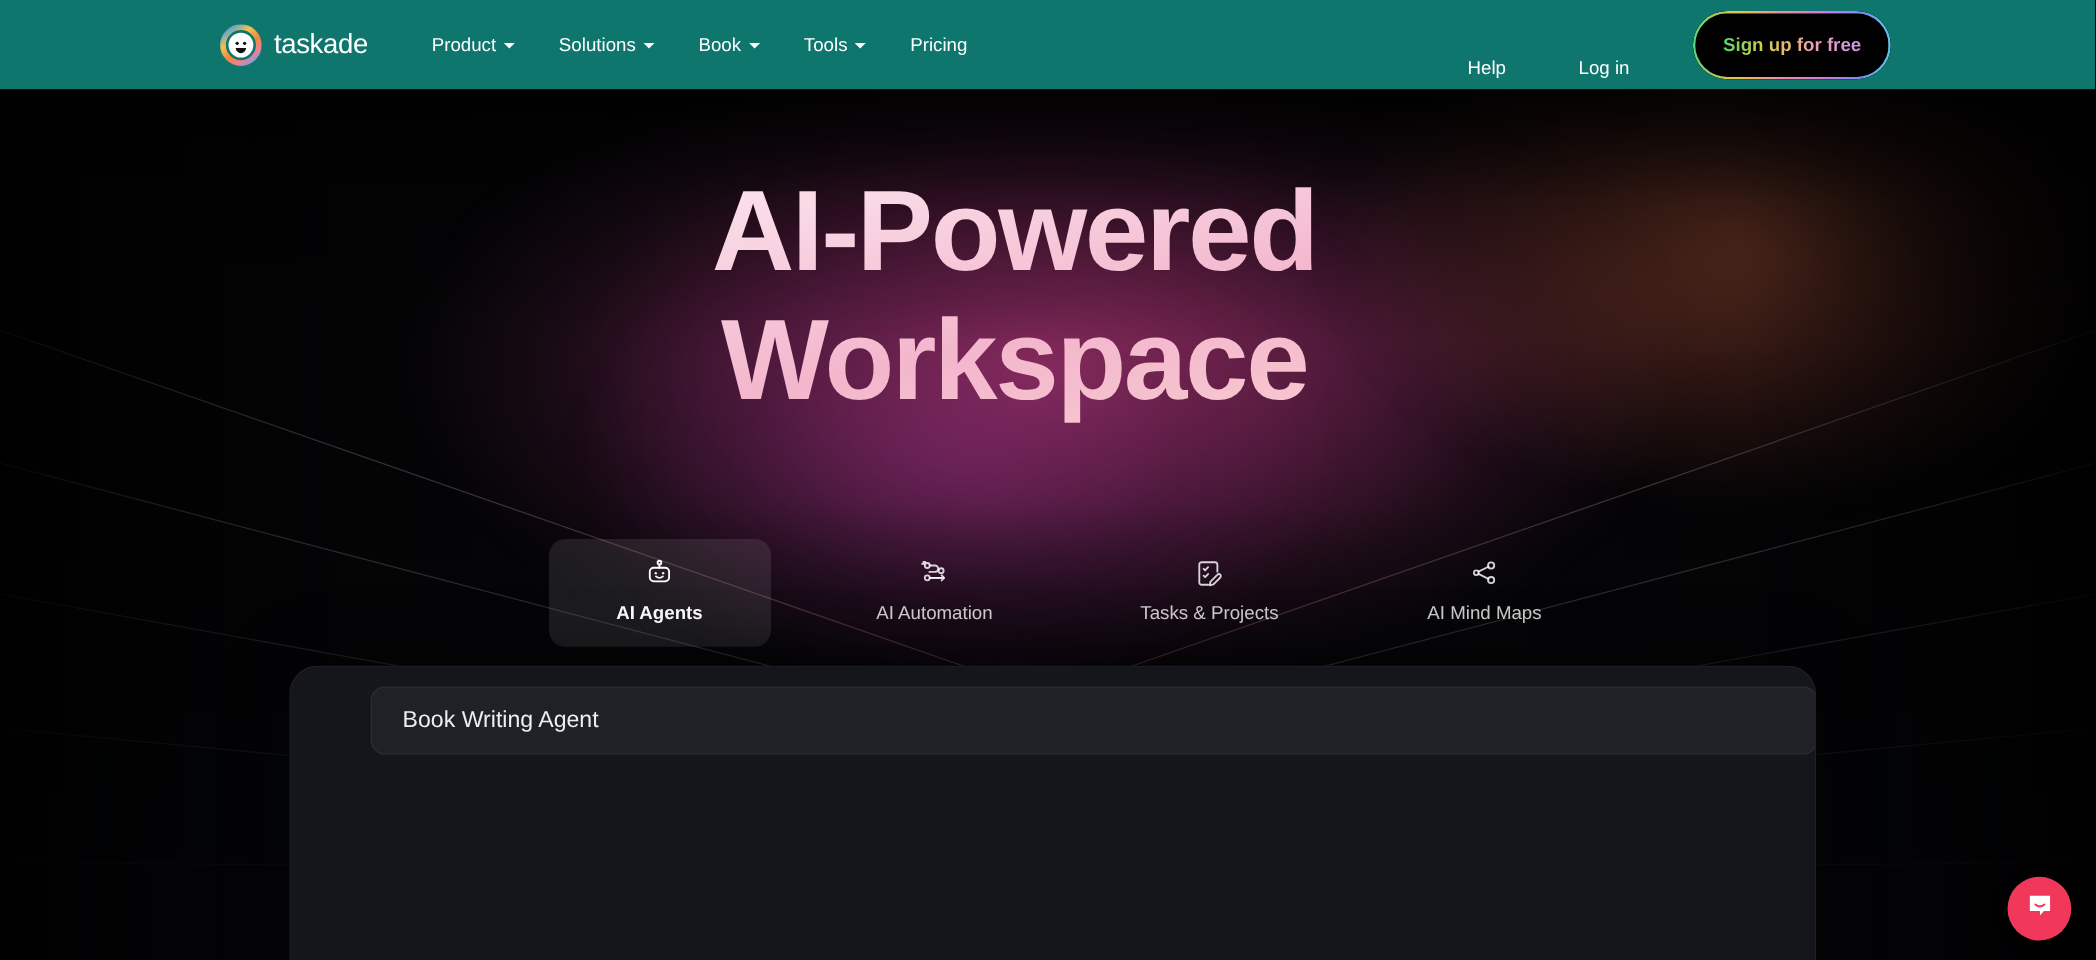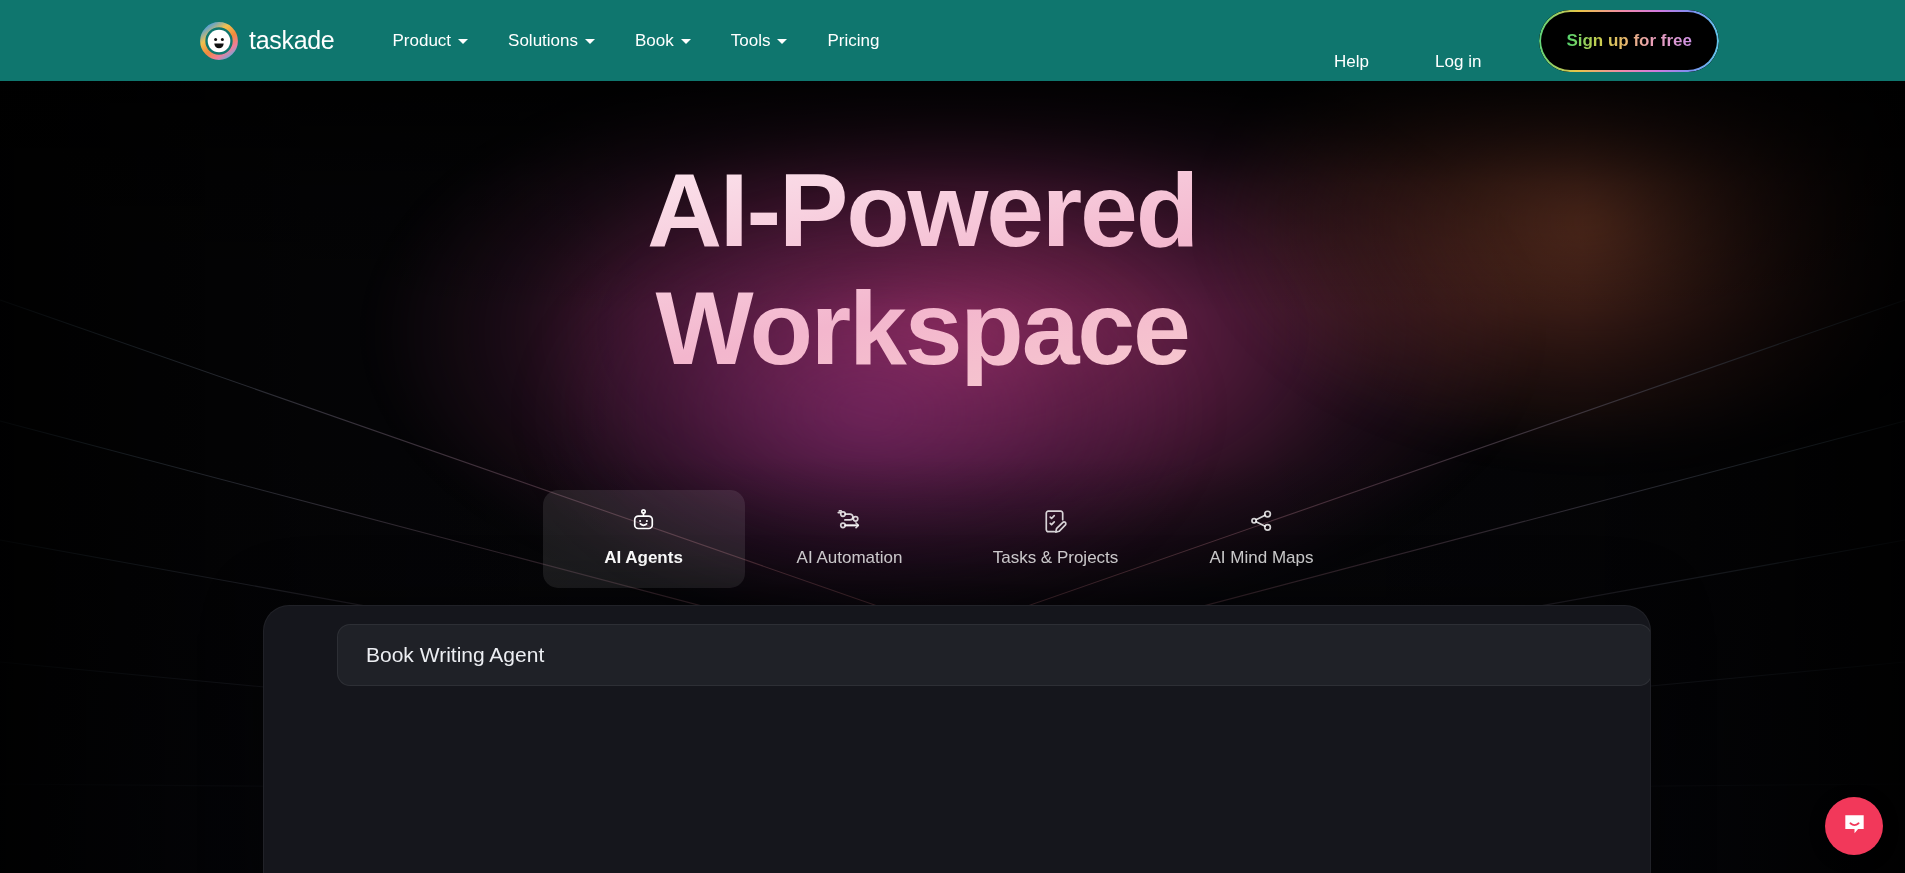--- a/index.html
+++ b/index.html
@@ -112,21 +112,21 @@
   }
 
   
   .tabs {
     position:absolute; left:0; top:418px; width:1905px;
     display:flex; justify-content:center; align-items:stretch; gap:4px;
   }
   .tab {
     width:202px; padding:18px 6px 20px;
     display:flex; flex-direction:column; align-items:center; gap:13px;
-    border-radius:15px; cursor:pointer;
+    border-radius:15px; cursor:pointer;margin-left:44px;
   }
   .tab.active { background:rgba(255,255,255,0.095); }
   .tab-icon { width:27px; height:27px; display:block; }
   .tab-label { font-size:17px; color:rgba(255,255,255,0.80); white-space:nowrap; }
   .tab.active .tab-label { color:#ffffff; font-weight:600; }
 
   
   .panel {
     position:absolute; left:263px; top:605px; width:1388px; height:300px;
     background:#15161c;

